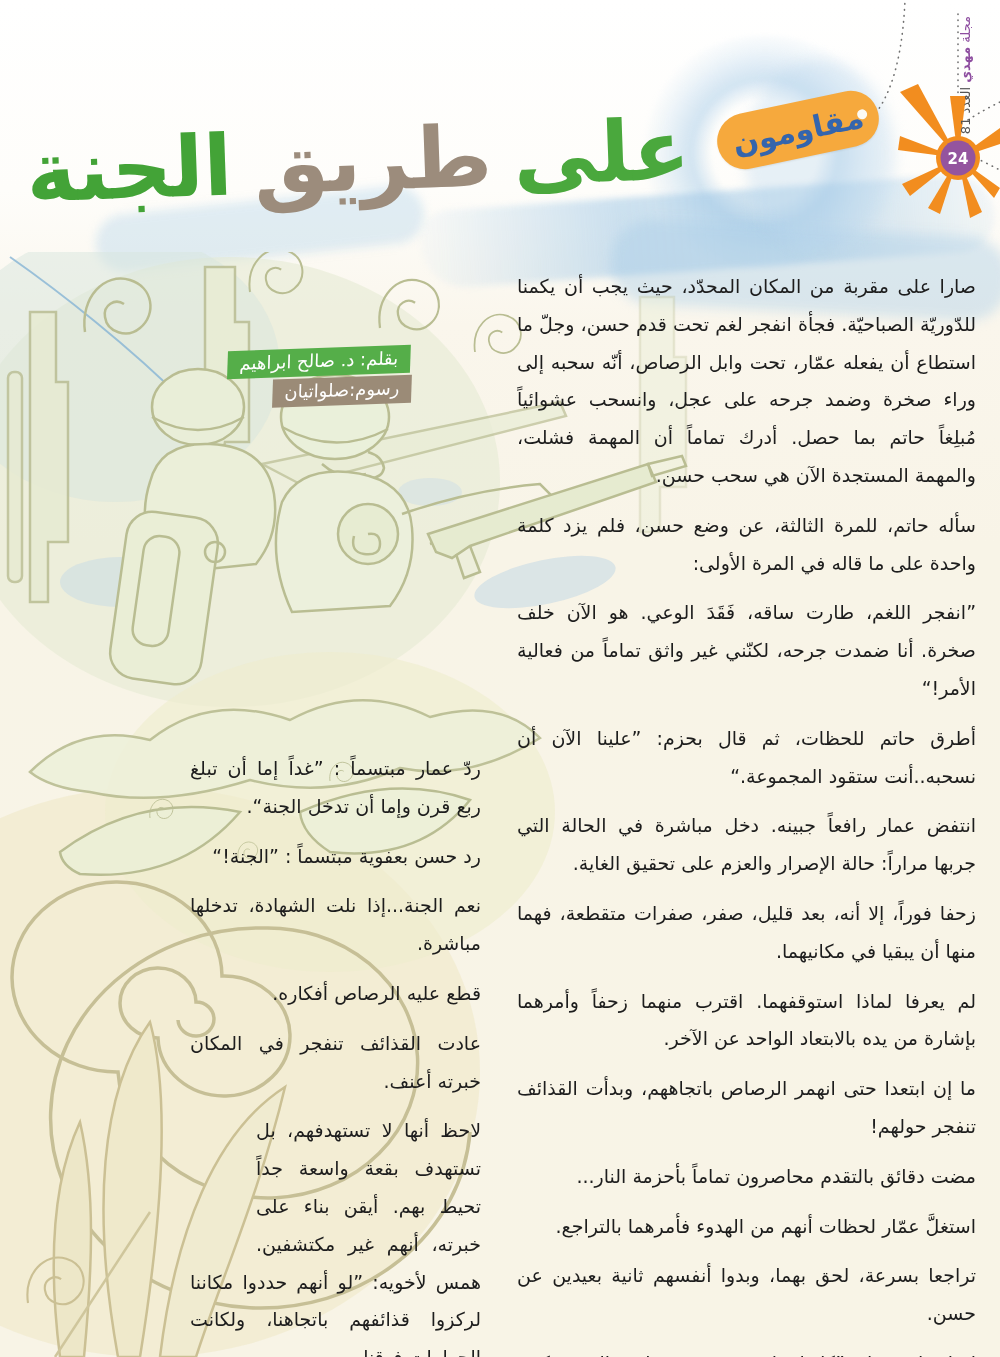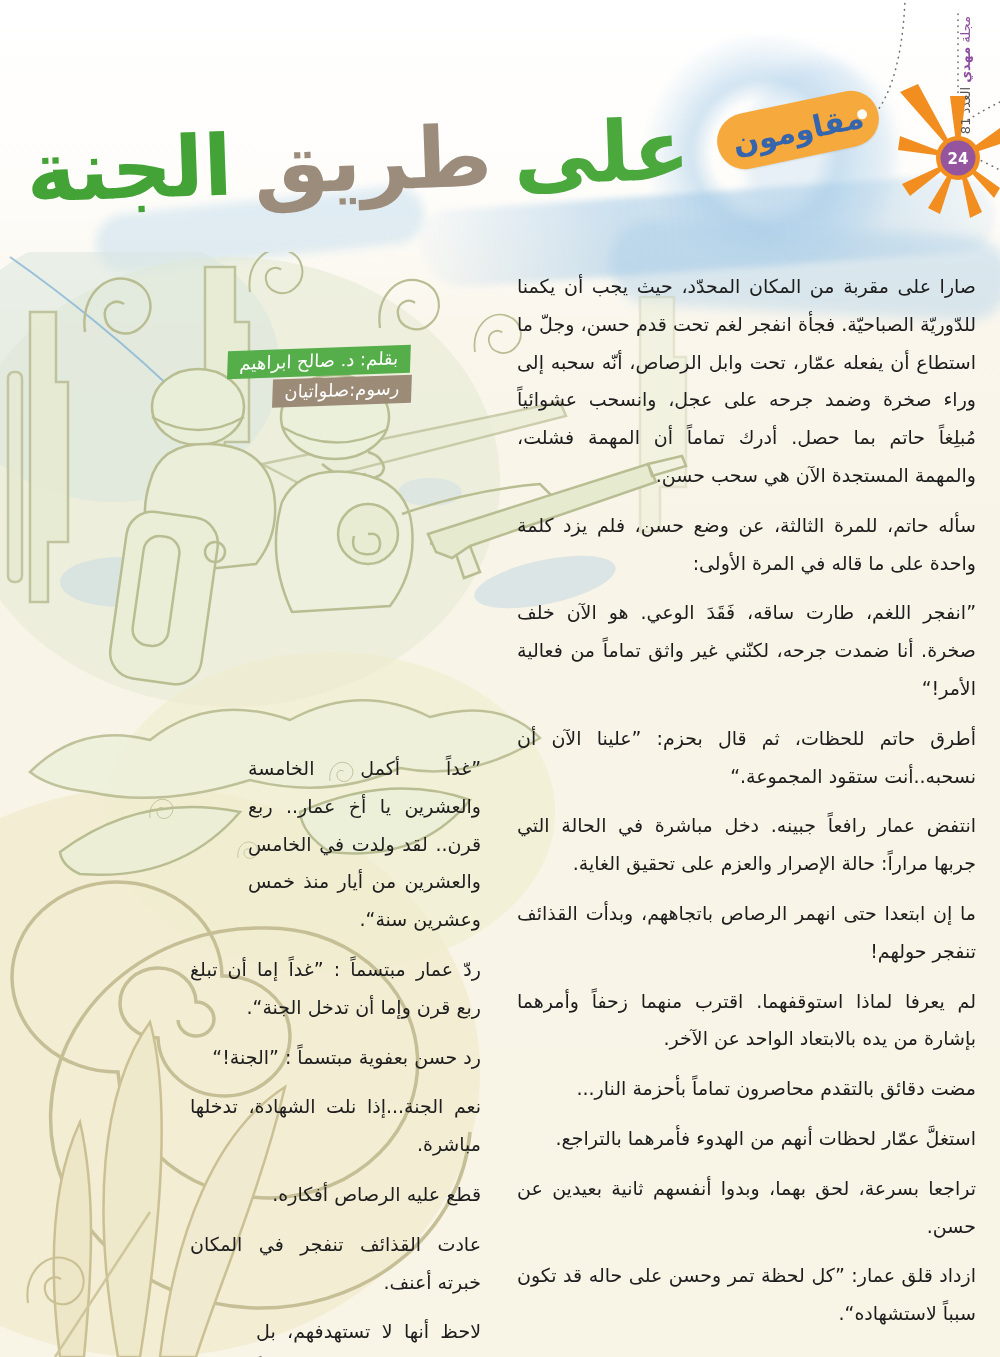--- a/index.html
+++ b/index.html
@@ -179,31 +179,31 @@
     <div class="credit credit-author">بقلم:  د. صالح ابراهيم</div>
     <div class="credit credit-illustrator">رسوم:صلواتيان</div>
   </div>
 
   <div class="col col-right">
     <p>صارا على مقربة من المكان المحدّد، حيث يجب أن يكمنا للدّوريّة الصباحيّة. فجأة انفجر لغم تحت قدم حسن، وجلّ ما استطاع أن يفعله عمّار، تحت وابل الرصاص، أنّه سحبه إلى وراء صخرة وضمد جرحه على عجل، وانسحب عشوائياً مُبلِغاً حاتم بما حصل. أدرك تماماً أن المهمة فشلت، والمهمة المستجدة الآن هي سحب حسن.</p>
     <p>سأله حاتم، للمرة الثالثة، عن وضع حسن، فلم يزد كلمة واحدة على ما قاله في المرة الأولى:</p>
     <p>”انفجر اللغم، طارت ساقه، فَقَدَ الوعي. هو الآن خلف صخرة. أنا ضمدت جرحه، لكنّني غير واثق تماماً من فعالية الأمر!“</p>
     <p>أطرق حاتم للحظات، ثم قال بحزم: ”علينا الآن أن نسحبه..أنت ستقود المجموعة.“</p>
     <p>انتفض عمار رافعاً جبينه. دخل مباشرة في الحالة التي جربها مراراً: حالة الإصرار والعزم على تحقيق الغاية.</p>
+    <p>زحفا فوراً، إلا أنه، بعد قليل، صفر، صفرات متقطعة، فهما منها أن يبقيا في مكانيهما.</p>
+    <p>لم يعرفا لماذا استوقفهما. اقترب منهما زحفاً وأمرهما بإشارة من يده بالابتعاد الواحد عن الآخر.</p>
     <p>ما إن ابتعدا حتى انهمر الرصاص باتجاههم، وبدأت القذائف تنفجر حولهم!</p>
-    <p>لم يعرفا لماذا استوقفهما. اقترب منهما زحفاً وأمرهما بإشارة من يده بالابتعاد الواحد عن الآخر.</p>
     <p>مضت دقائق بالتقدم محاصرون تماماً بأحزمة النار...</p>
     <p>استغلَّ عمّار لحظات أنهم من الهدوء فأمرهما بالتراجع.</p>
     <p>تراجعا بسرعة، لحق بهما، وبدوا أنفسهم ثانية بعيدين عن حسن.</p>
     <p>ازداد قلق عمار: ”كل لحظة تمر وحسن على حاله قد تكون سبباً لاستشهاده“.</p>
 
   </div>
 
   <div class="col col-left">
-    <p><span class="fl-a"></span><span>”غداً أكمل الخامسة والعشرين يا أخ عمار.. ربع قرن.. لقد ولدت في الخامس والعشرين من أيار منذ خمس وعشرين سنة“.</span></p>
     <p>ردّ عمار مبتسماً : ”غداً إما أن تبلغ ربع قرن وإما أن تدخل الجنة“.</p>
     <p>رد حسن بعفوية مبتسماً : ”الجنة!“</p>
     <p>نعم الجنة...إذا نلت الشهادة، تدخلها مباشرة.</p>
     <p>قطع عليه الرصاص أفكاره.</p>
     <p>عادت القذائف تنفجر في المكان خبرته أعنف.</p>
     <p><span class="fl-b"></span><span>لاحظ أنها لا تستهدفهم، بل تستهدف بقعة واسعة جداً تحيط بهم. أيقن بناء على خبرته، أنهم غير مكتشفين. همس لأخويه: ”لو أنهم حددوا مكاننا لركزوا قذائفهم باتجاهنا، ولكانت الحوامات فوقنا،</span></p>
   </div>
 
 </div>
 

